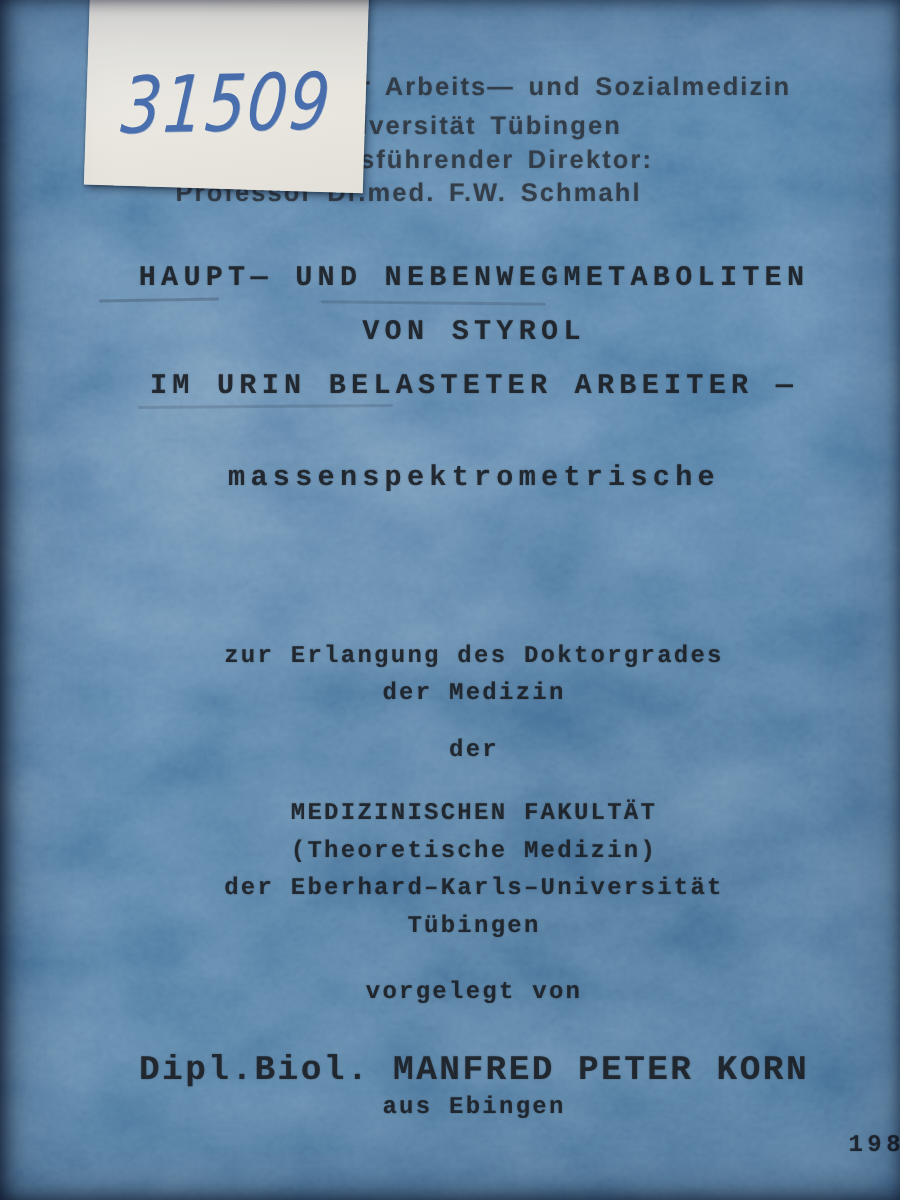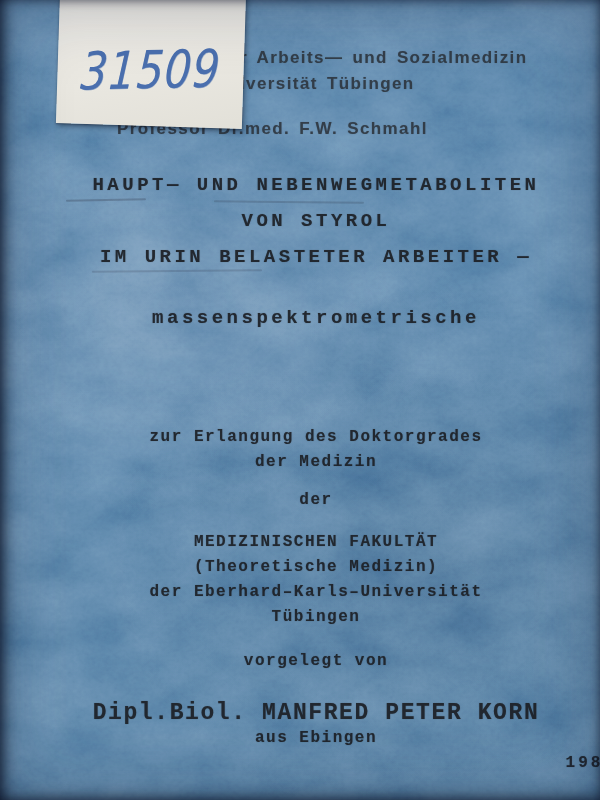--- a/index.html
+++ b/index.html
@@ -97,20 +97,21 @@
         <feComponentTransfer>
             <feFuncA type="linear" slope="0" intercept="0.16"></feFuncA>
           </feComponentTransfer>
       </filter>
     </defs>
     <rect width="600" height="800" filter="url(#leatherFine)"></rect>
   </svg>
 
   <div class="hdr" style="left:240px;top:48px">r Arbeits— und Sozialmedizin</div>
   <div class="hdr" style="left:240px;top:74px">iversität Tübingen</div>
+  <div class="hdr" style="left:240px;top:97px">sführender Direktor:</div>
   <div class="hdr" style="left:117px;top:119px">Professor Dr.med. F.W. Schmahl</div>
 
   <div class="sticker">
     <div class="sticker-number">31509</div>
   </div>
 
   <div class="tw t-title" style="top:174px">HAUPT— UND NEBENWEGMETABOLITEN</div>
   <div class="tw t-title" style="top:210px">VON STYROL</div>
   <div class="tw t-title" style="top:246px">IM URIN BELASTETER ARBEITER —</div>
 

